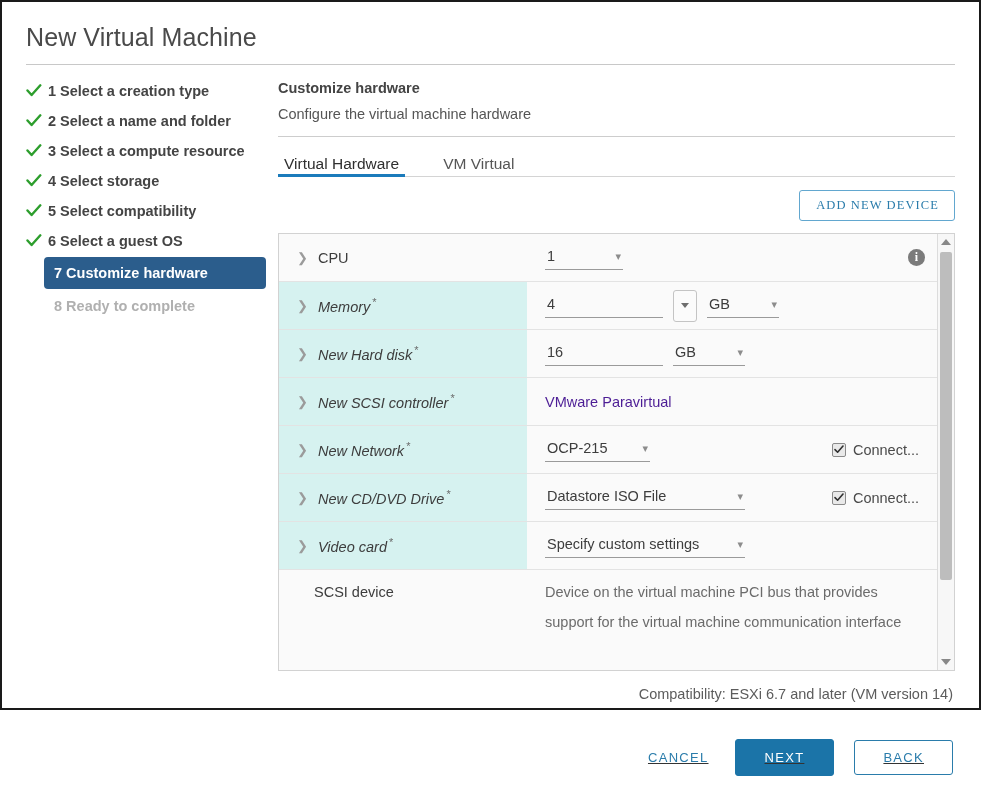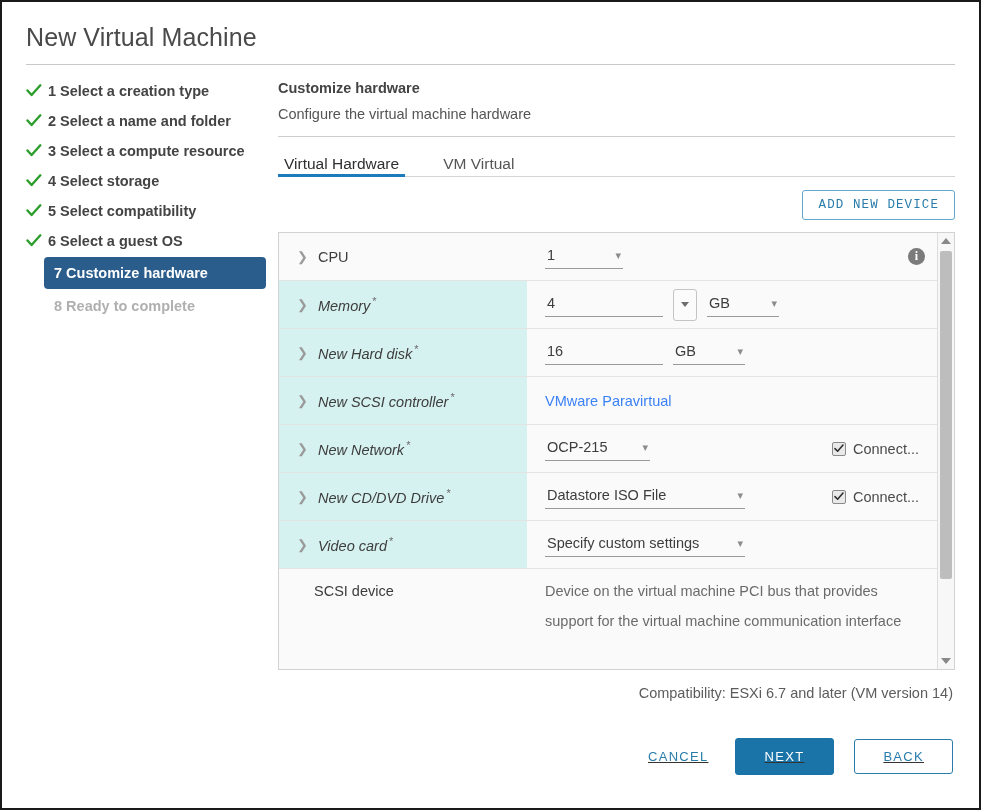--- a/index.html
+++ b/index.html
@@ -8,21 +8,21 @@
     background: #ffffff;
   }
   body {
     width: 981px; height: 810px;
     font-family: "Liberation Sans", sans-serif;
     color: #333333;
     overflow: hidden;
   }
   #wizard {
     position: relative;
-    width: 981px; height: 810px;
+    width: 981px; height: 710px;
     border: 2px solid #1a1a1a;
     background: #ffffff;
   }
 
   
   .title-bar {
     padding: 18px 0 0 24px;
   }
   .wizard-title {
     font-size: 25px;
@@ -144,21 +144,21 @@
   
   .add-row {
     display: flex;
     justify-content: flex-end;
     margin-top: 13px;
   }
   .add-device-btn {
     border: 1px solid #62a7cf;
     background: #ffffff;
     color: #2a7cab;
-    font-family: Liberation Mono, monospace;
+    font-family: Liberation Serif, serif;
     font-size: 12.5px;
     letter-spacing: 1.1px;
     padding: 7px 15px 7px 16px;
     border-radius: 3px;
     cursor: pointer;
     white-space: nowrap;
   }
 
   
   .hw-panel {
@@ -280,21 +280,21 @@
     flex: 0 0 auto;
   }
   .spinner .tri {
     width: 0; height: 0;
     border-left: 4px solid transparent;
     border-right: 4px solid transparent;
     border-top: 5px solid #6e6e6e;
   }
   .static-val {
     font-size: 14.5px;
-    color: #3b82f6;
+    color: #4c1d95;
     white-space: nowrap;
   }
   .desc-val {
     font-size: 14.5px;
     color: #6b6b6b;
     line-height: 30px;
     white-space: normal;
   }
   .connect-wrap {
     margin-left: auto;

